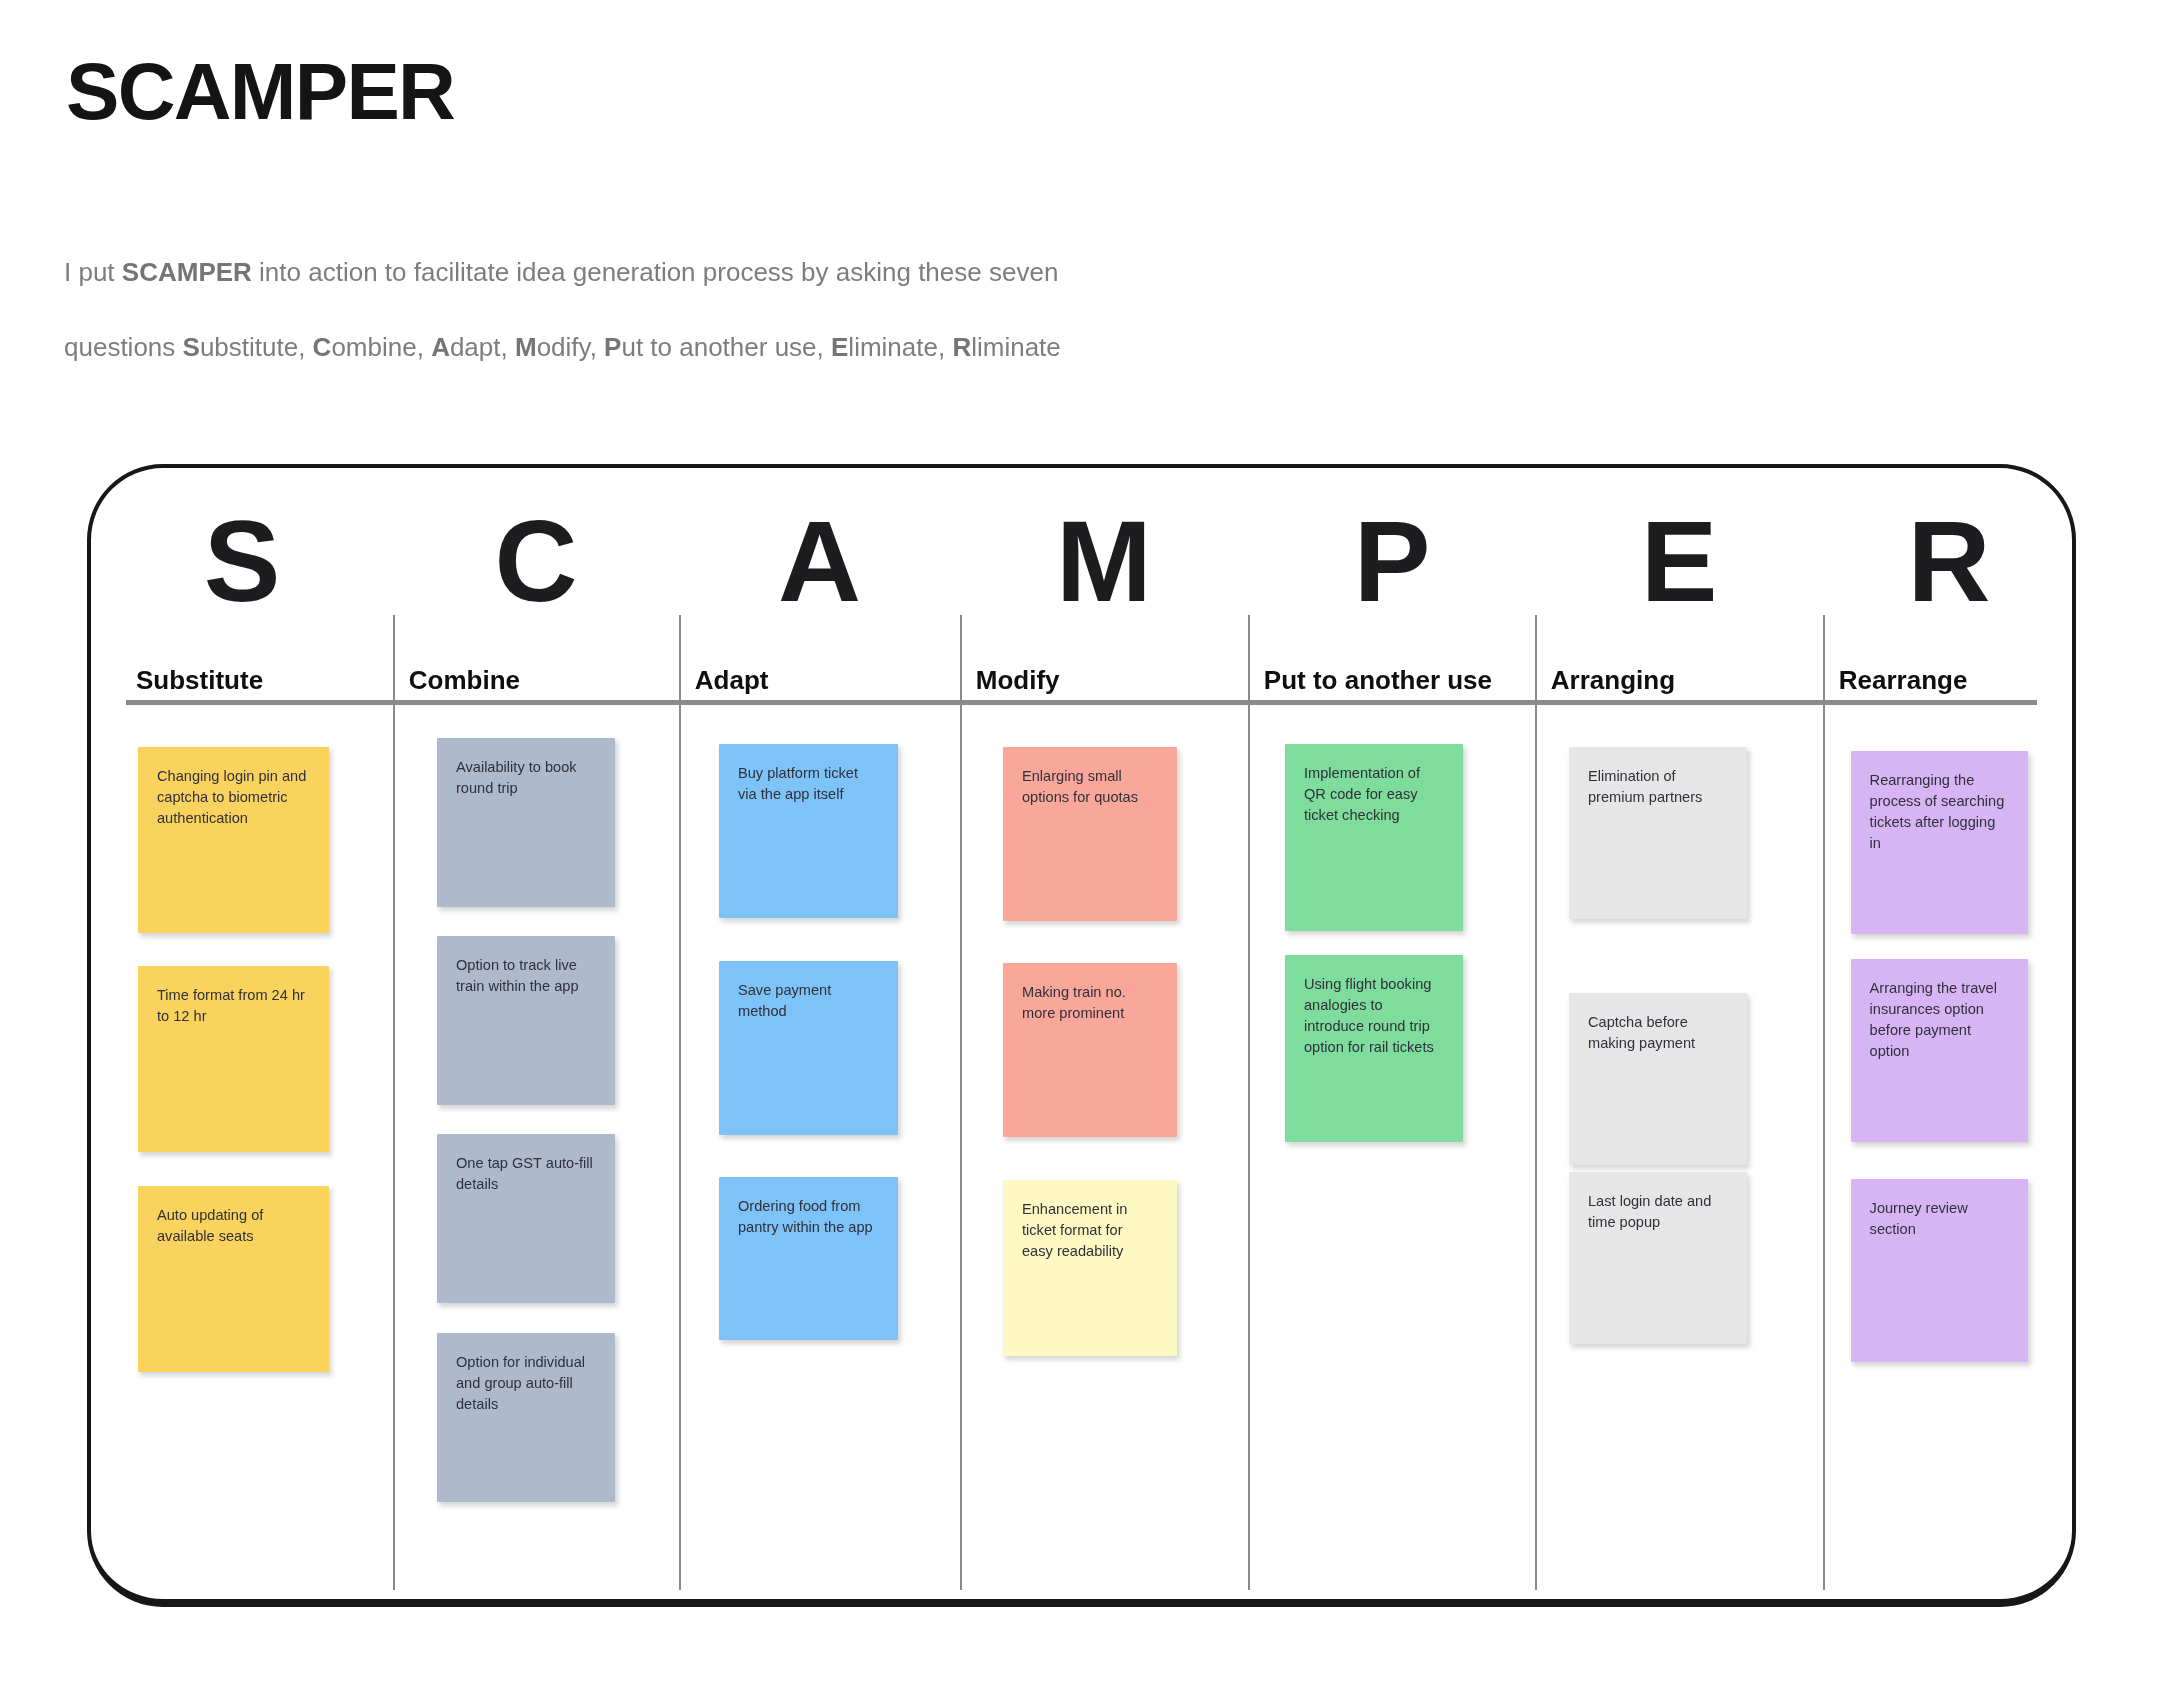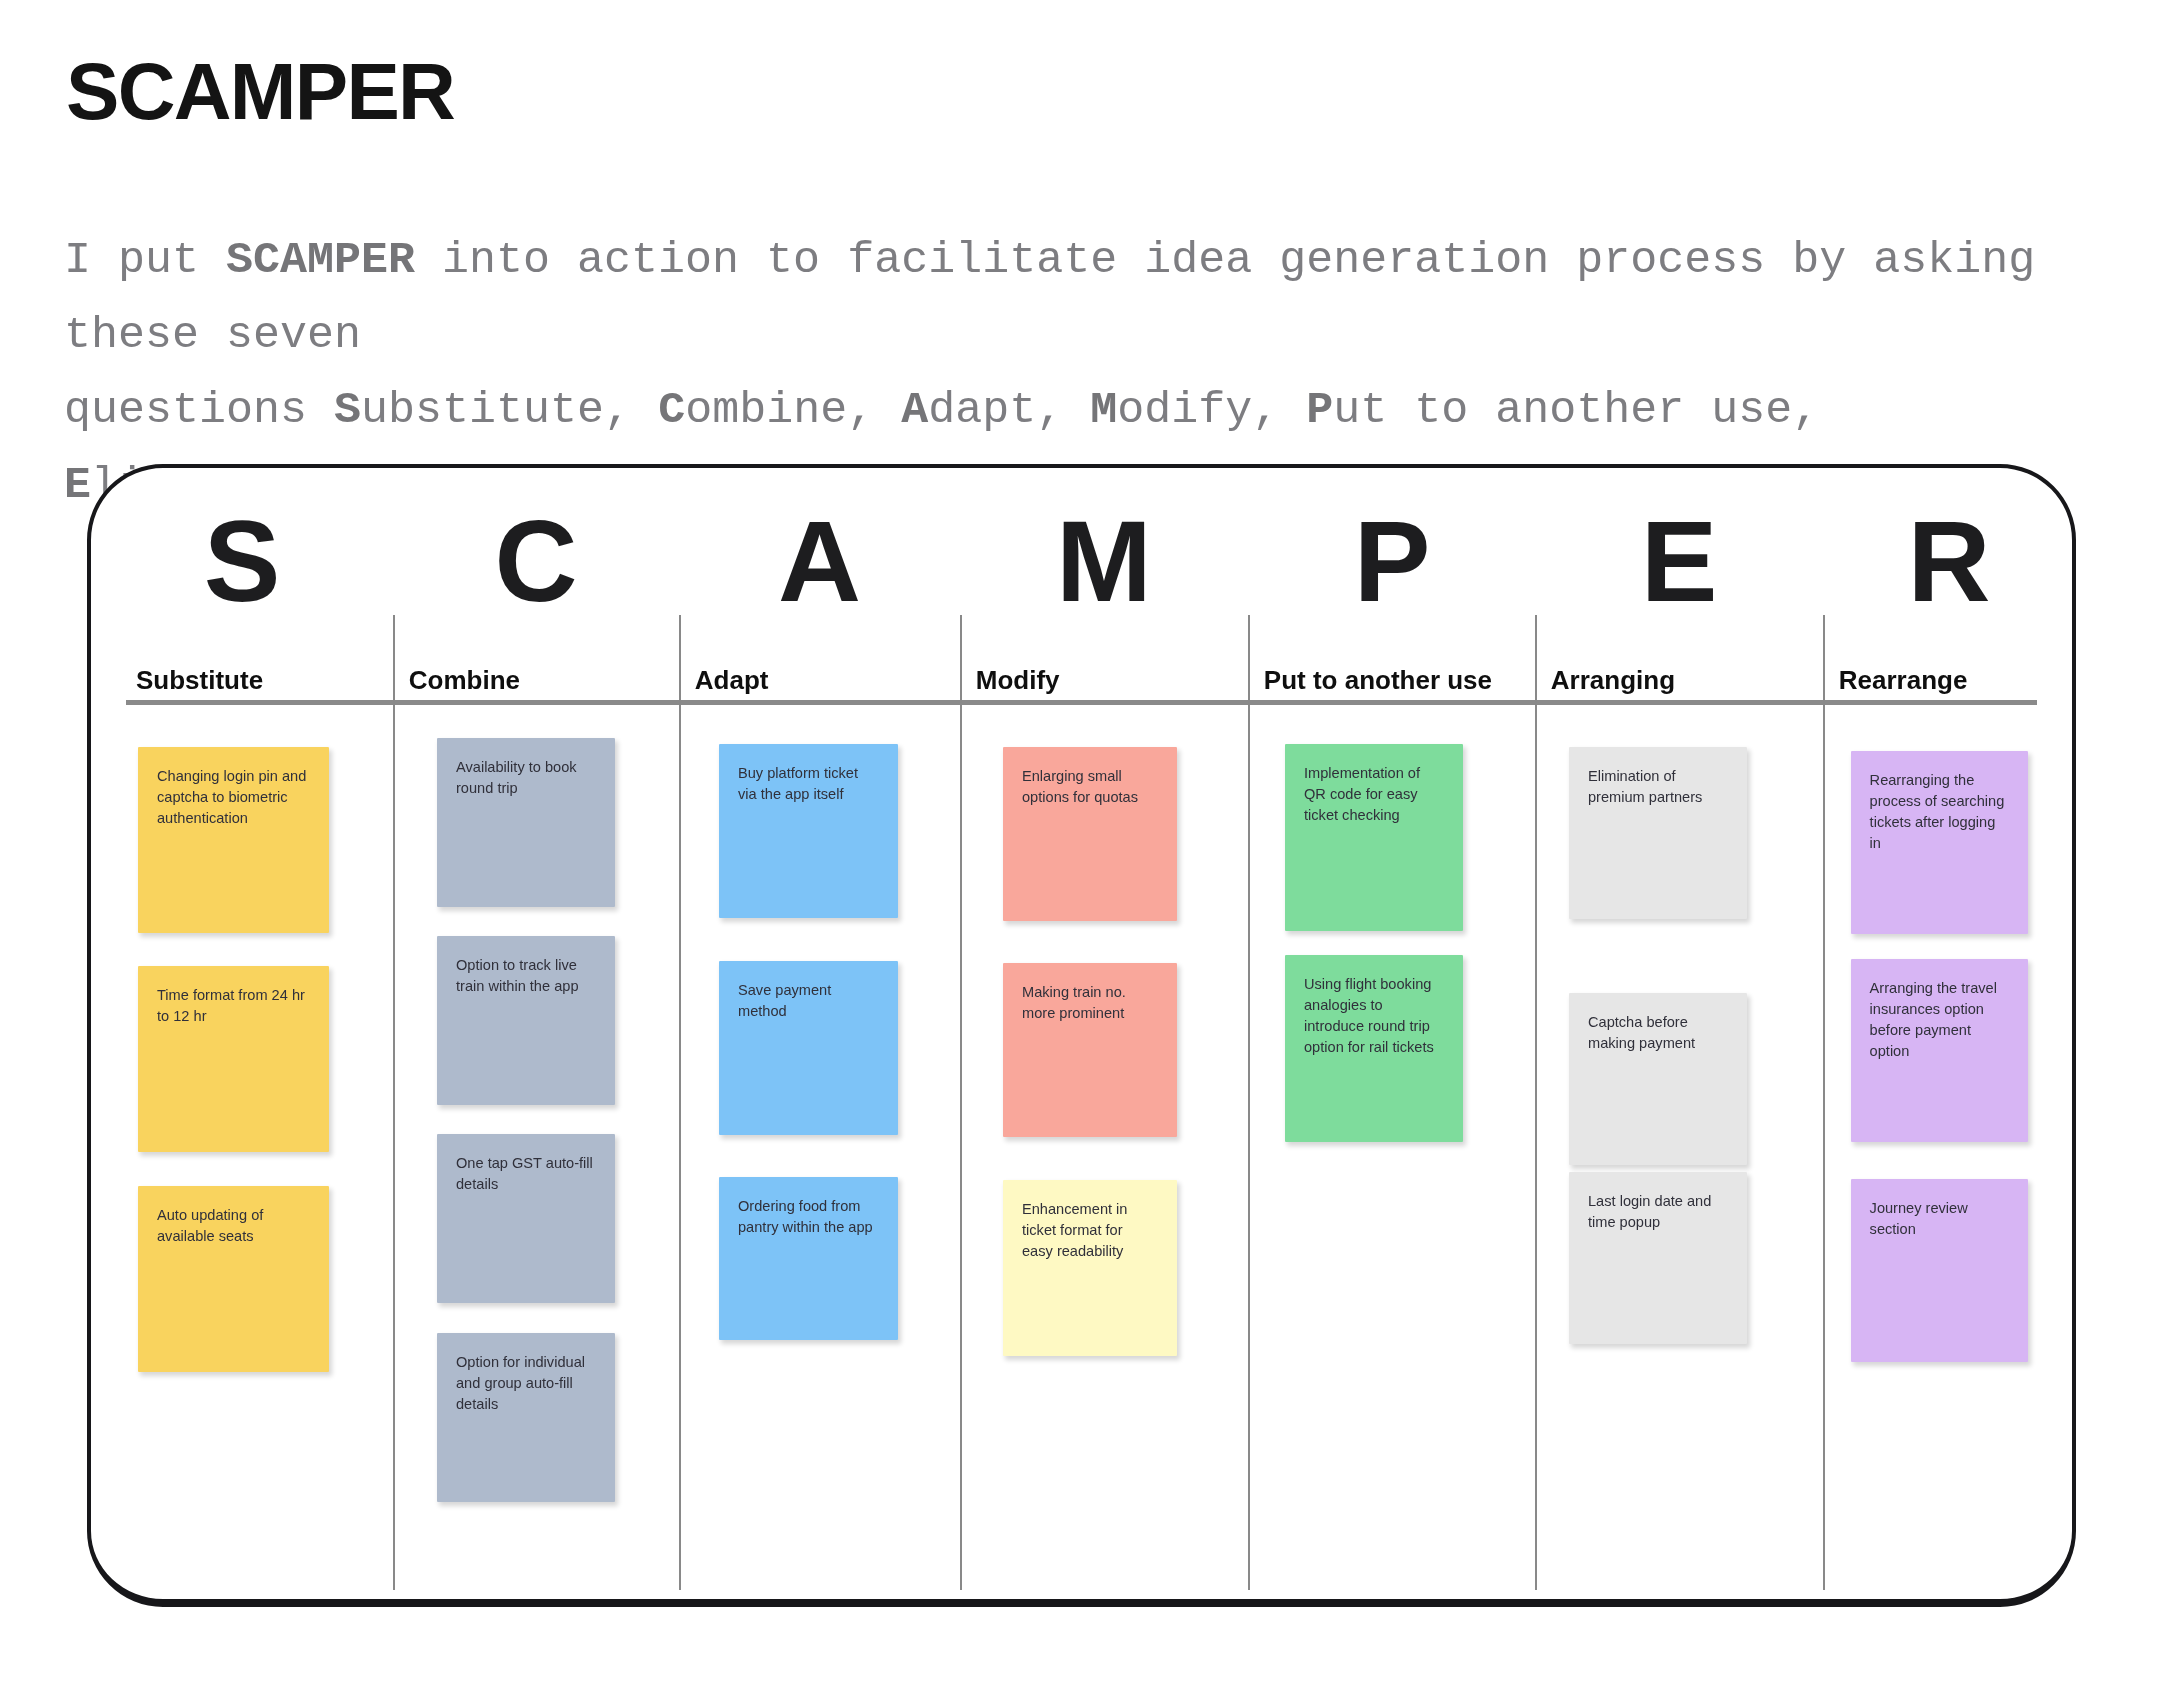--- a/index.html
+++ b/index.html
@@ -9,26 +9,25 @@
     font-family:"Liberation Sans", sans-serif;
     overflow:hidden;
     position:relative;
   }
   .page-title{
     position:absolute; left:66px; top:46px;
     font-size:80px; font-weight:700; letter-spacing:-1.7px;
     color:#141414;
   }
   .intro{
-    position:absolute; left:64px; top:223px;
+    position:absolute; left:64px; top:235px;
     width:2004px;
-    font-size:45px; line-height:75px;
+    font-size:26px; line-height:75px;
     color:#7d7d81;
     white-space:pre-line;
-    font-family:Liberation Mono, monospace;
   }
   .intro b{ font-weight:700; color:#757578; }
 
   .board{
     position:absolute; left:87px; top:464px;
     width:1989px; height:1143px;
     border:4.5px solid #17171a;
     border-bottom-width:8.4px;
     border-radius:76px;
     background:#ffffff;
@@ -73,21 +72,21 @@
     color:#30303a;
     box-shadow:2.8px 3.9px 5.6px rgba(0,0,0,0.16);
   }
 </style>
 </head>
 <body>
 
 <h1 class="page-title">SCAMPER</h1>
 
 <p class="intro"><span>I put </span><b>SCAMPER</b><span> into action to facilitate idea generation process by asking these seven
-</span><span>questions </span><b>S</b><span>ubstitute, </span><b>C</b><span>ombine, </span><b>A</b><span>dapt, </span><b>M</b><span>odify, </span><b>P</b><span>ut to another use, </span><b>E</b><span>liminate, </span><b>R</b><span>prominent</span></p>
+</span><span>questions </span><b>S</b><span>ubstitute, </span><b>C</b><span>ombine, </span><b>A</b><span>dapt, </span><b>M</b><span>odify, </span><b>P</b><span>ut to another use, </span><b>E</b><span>liminate, </span><b>R</b><span>liminate</span></p>
 
 <div class="board">
   <div class="header-rule"></div>
   <div class="divider d0"></div>
   <div class="divider d1"></div>
   <div class="divider d2"></div>
   <div class="divider d3"></div>
   <div class="divider d4"></div>
   <div class="divider d5"></div>
   <div id="columns">

